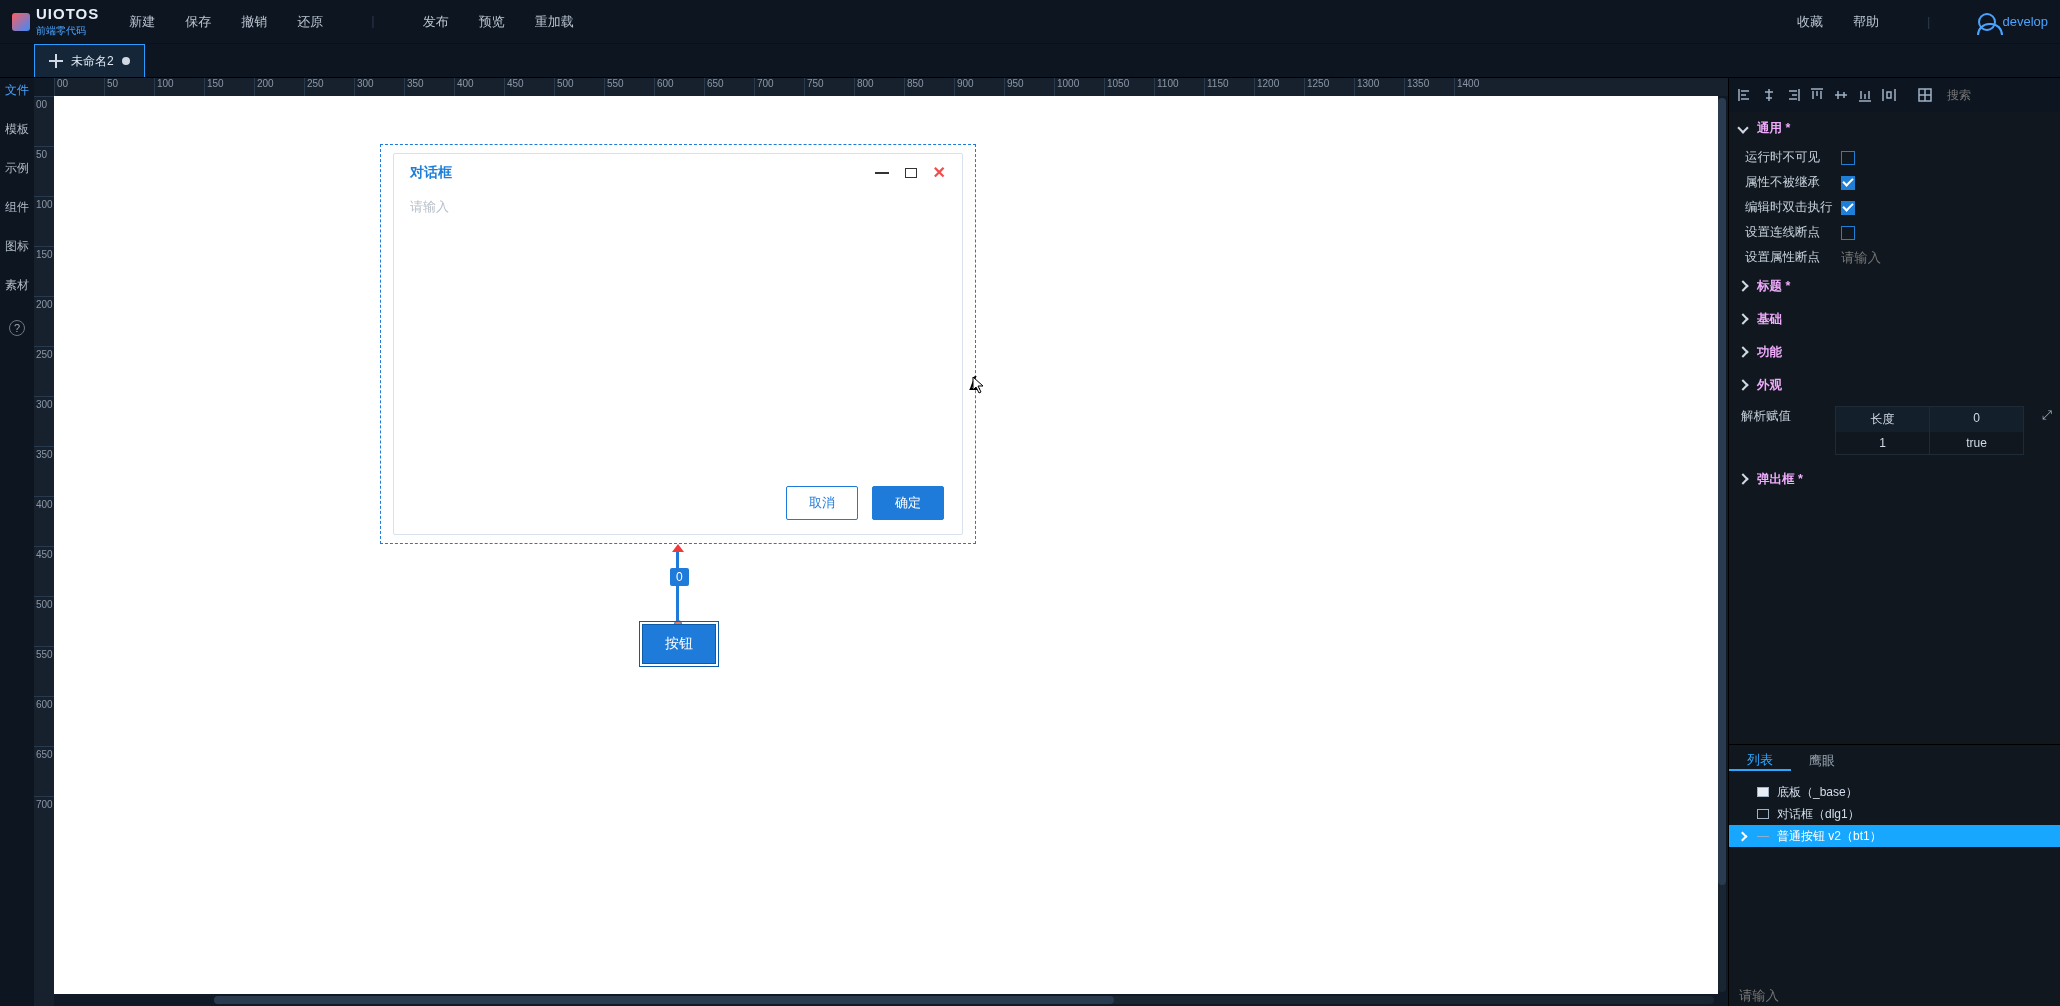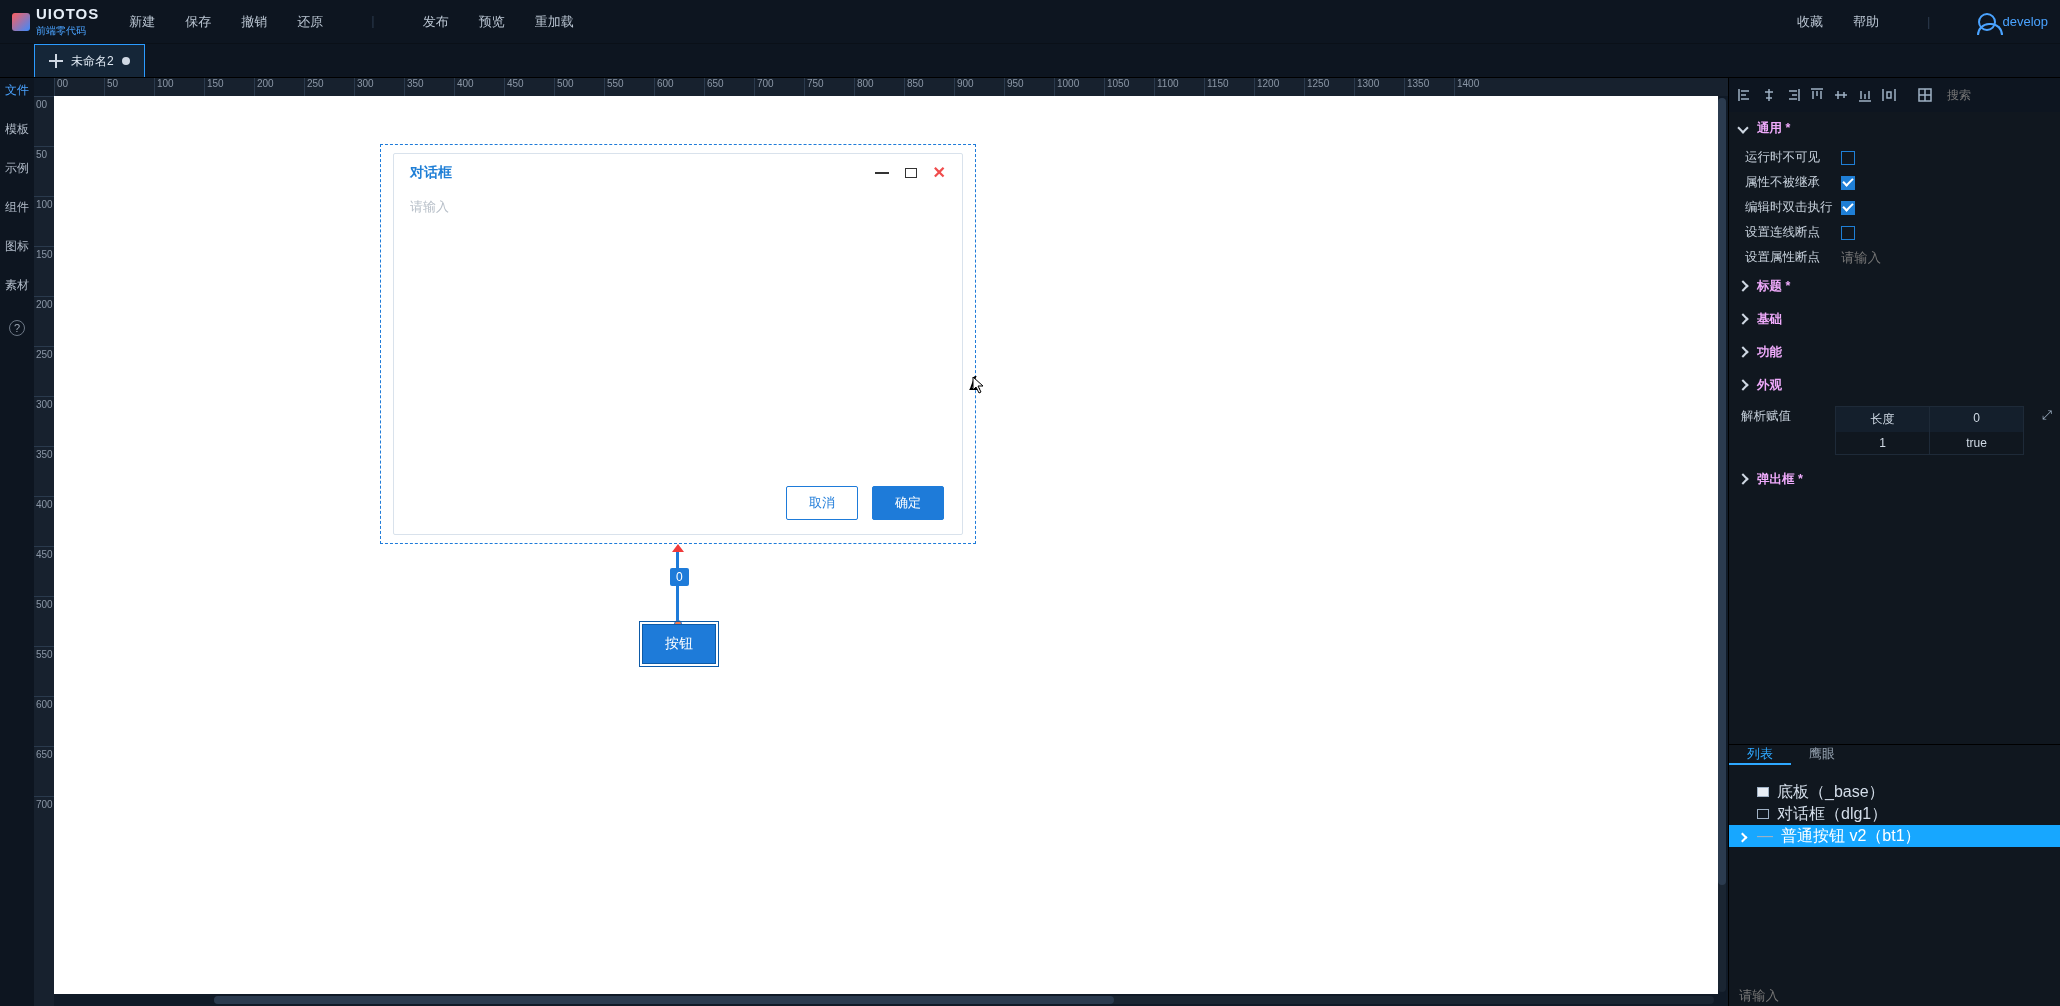--- a/index.html
+++ b/index.html
@@ -95,25 +95,25 @@
 .link-table{ margin:4px 10px 8px 10px; border:1px solid #1e2a38;}
 .link-table .lt-head{ display:flex; background:#141f2c;}
 .link-table .lt-row { display:flex;}
 .link-table .lt-cell{ flex:1; text-align:center; padding:4px 0; font-size:12px; color:#d0dae5; border-right:1px solid #1e2a38;}
 .link-table .lt-cell:last-child{border-right:none;}
 .link-label{ padding:6px 12px; color:#c6d0db;}
 .expand-ico{ margin:6px 8px; color:#9fb1c4;}
 
 
 .outline{ flex:0 0 262px; display:flex; flex-direction:column; border-top:1px solid #000;}
-.outline-tabs{ display:flex; height:32px; align-items:flex-start;}
+.outline-tabs{ display:flex; height:32px; align-items:center;}
 .otab{ padding:0 18px; display:flex;align-items:center; color:#98a5b3; cursor:pointer; font-size:13px;}
 .otab.active{ color:#2ea8ff; border-bottom:2px solid #2ea8ff;}
 .otree{ flex:1; overflow:auto; padding-top:4px;}
-.onode{ display:flex; align-items:center; gap:8px; height:22px; padding:0 10px; font-size:16px; color:#d4deea;}
+.onode{ display:flex; align-items:center; gap:8px; height:22px; padding:0 10px; font-size:12px; color:#d4deea;}
 .onode .sq{ width:12px;height:10px;background:#e8eef5;border:1px solid #9fb1c4;}
 .onode .dlg-ico{ width:12px;height:10px;border:1px solid #9fb1c4;}
 .onode.selected{ background:#17a7ff; color:#fff;}
 .onode .node-chev{ width:10px;}
 .onode.selected .node-chev::before{content:"";display:inline-block;width:5px;height:5px;border-right:2px solid #fff;border-bottom:2px solid #fff;transform:rotate(-45deg);}
 .onode .dash{ color:#9fb1c4;}
 .outline-footer{ height:22px; padding:0 10px; display:flex;align-items:center;}
 .outline-footer input{ background:transparent;border:none;color:#808b97;width:100%;}
 
 

